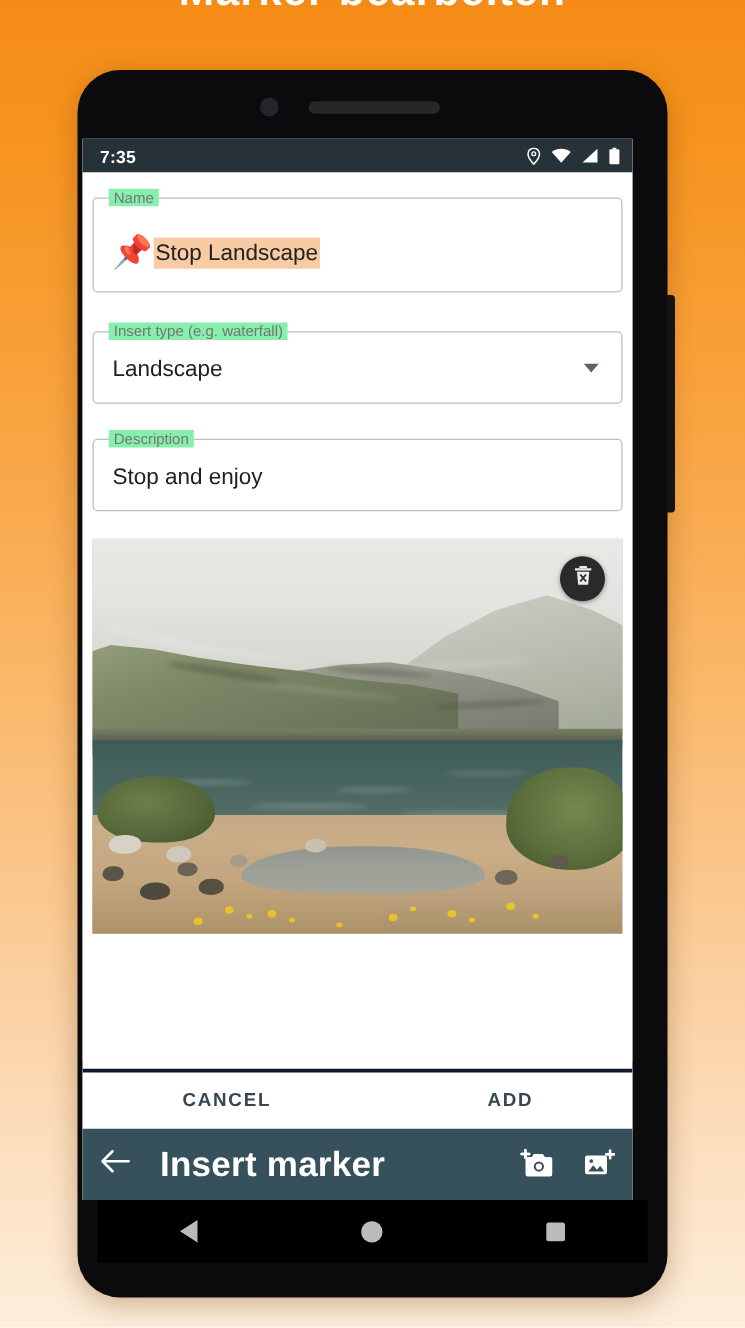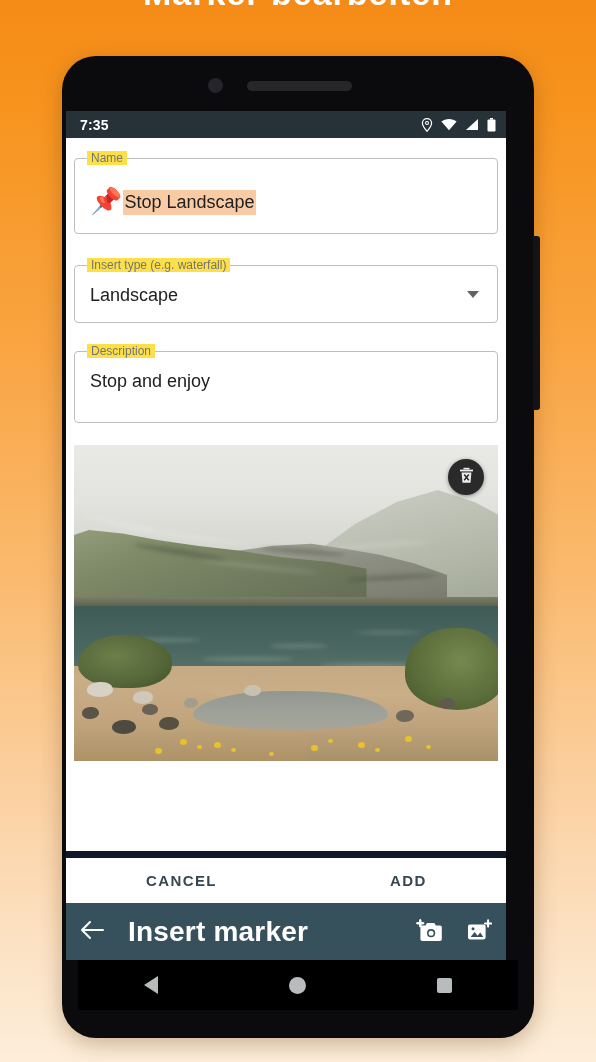--- a/index.html
+++ b/index.html
@@ -127,21 +127,21 @@
     margin: 0 0 0 0;
     border: 1px solid #BDBDBD;
     border-radius: 4px;
     box-sizing: border-box;
     background: #FFFFFF;
   }
   .field-label {
     position: absolute;
     top: -8px;
     left: 12px;
-    background: #fde047;
+    background: #86efac;
     padding: 0 4px;
     font-size: 12px;
     color: #757575;
     line-height: 14px;
     white-space: nowrap;
   }
   .field-value {
     font-size: 18px;
     color: #212121;
     padding: 0;
@@ -180,21 +180,21 @@
     position: absolute;
     right: 18px;
     top: 25px;
     width: 0;
     height: 0;
     border-left: 6px solid transparent;
     border-right: 6px solid transparent;
     border-top: 7px solid #5F6368;
   }
 
-  #desc-field { height: 72px; margin-top: 28px; }
+  #desc-field { height: 58px; margin-top: 28px; }
   #desc-field .field-value {
     position: absolute;
     left: 15px;
     top: 18px;
   }
 
   
   .photo-wrap {
     margin-top: 22px;
     width: 424px;
@@ -329,21 +329,21 @@
   }
 
   
   .action-row {
     position: absolute;
     left: 0;
     bottom: 57px;
     width: 440px;
     height: 45px;
     background: #FFFFFF;
-    border-top: 7px solid #0f172a;
+    border-top: 3px solid #0f172a;
     display: flex;
     align-items: center;
   }
   .action-btn {
     font-size: 15px;
     font-weight: bold;
     letter-spacing: 1.4px;
     color: #37474F;
     background: none;
     border: none;

